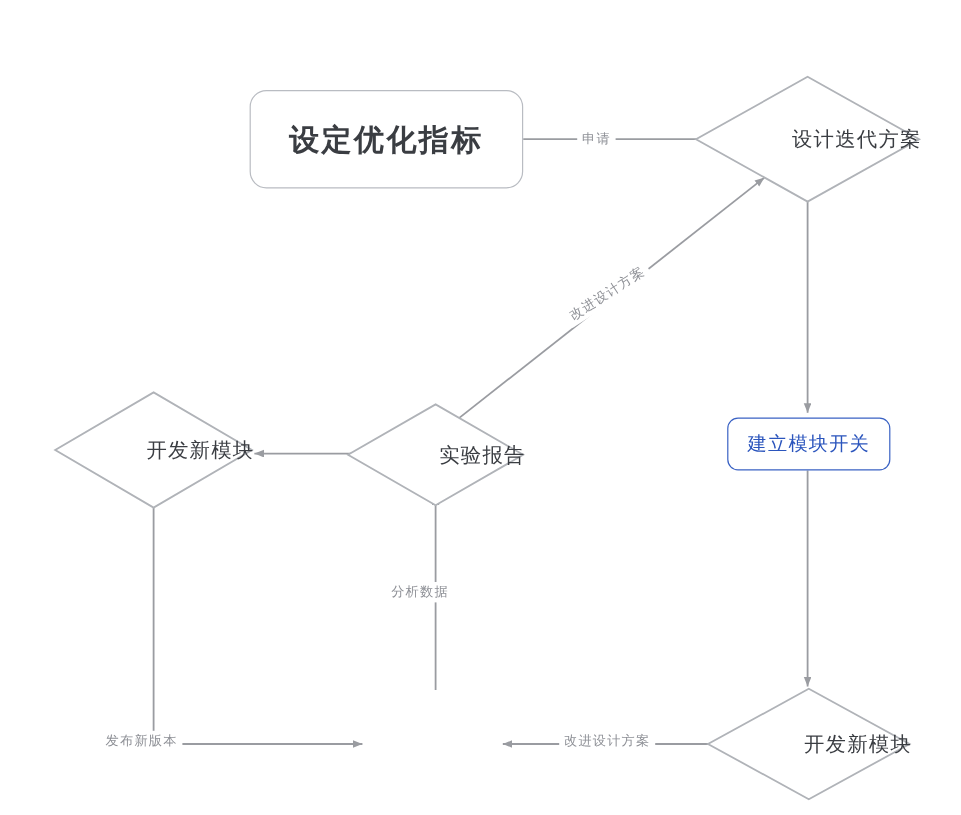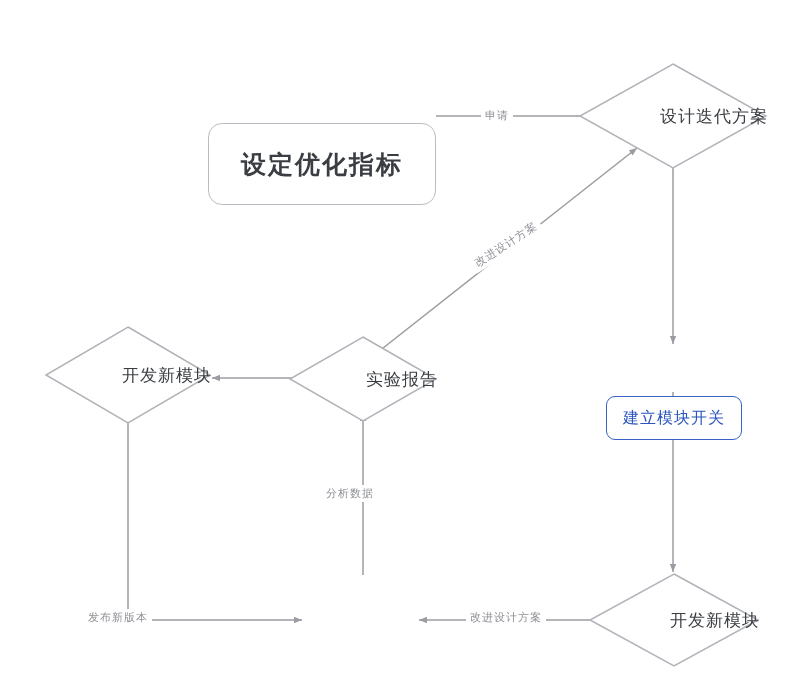--- a/index.html
+++ b/index.html
@@ -35,21 +35,20 @@
     text-align: center;
     box-sizing: border-box;
     user-select: none;
   }
   
   .node-rect {
     border: 1.4px solid #b9bcc2;
     border-radius: 14px;
     background: #ffffff;
     color: #3a3d42;
-    margin-top: 48px;
   }
   .node-rect.primary {
     font-size: 25px;
     font-weight: bold;
     letter-spacing: 2px;
   }
   .node-rect.accent {
     border: 1.6px solid #3a62c4;
     border-radius: 9px;
     color: #2b55bd;

